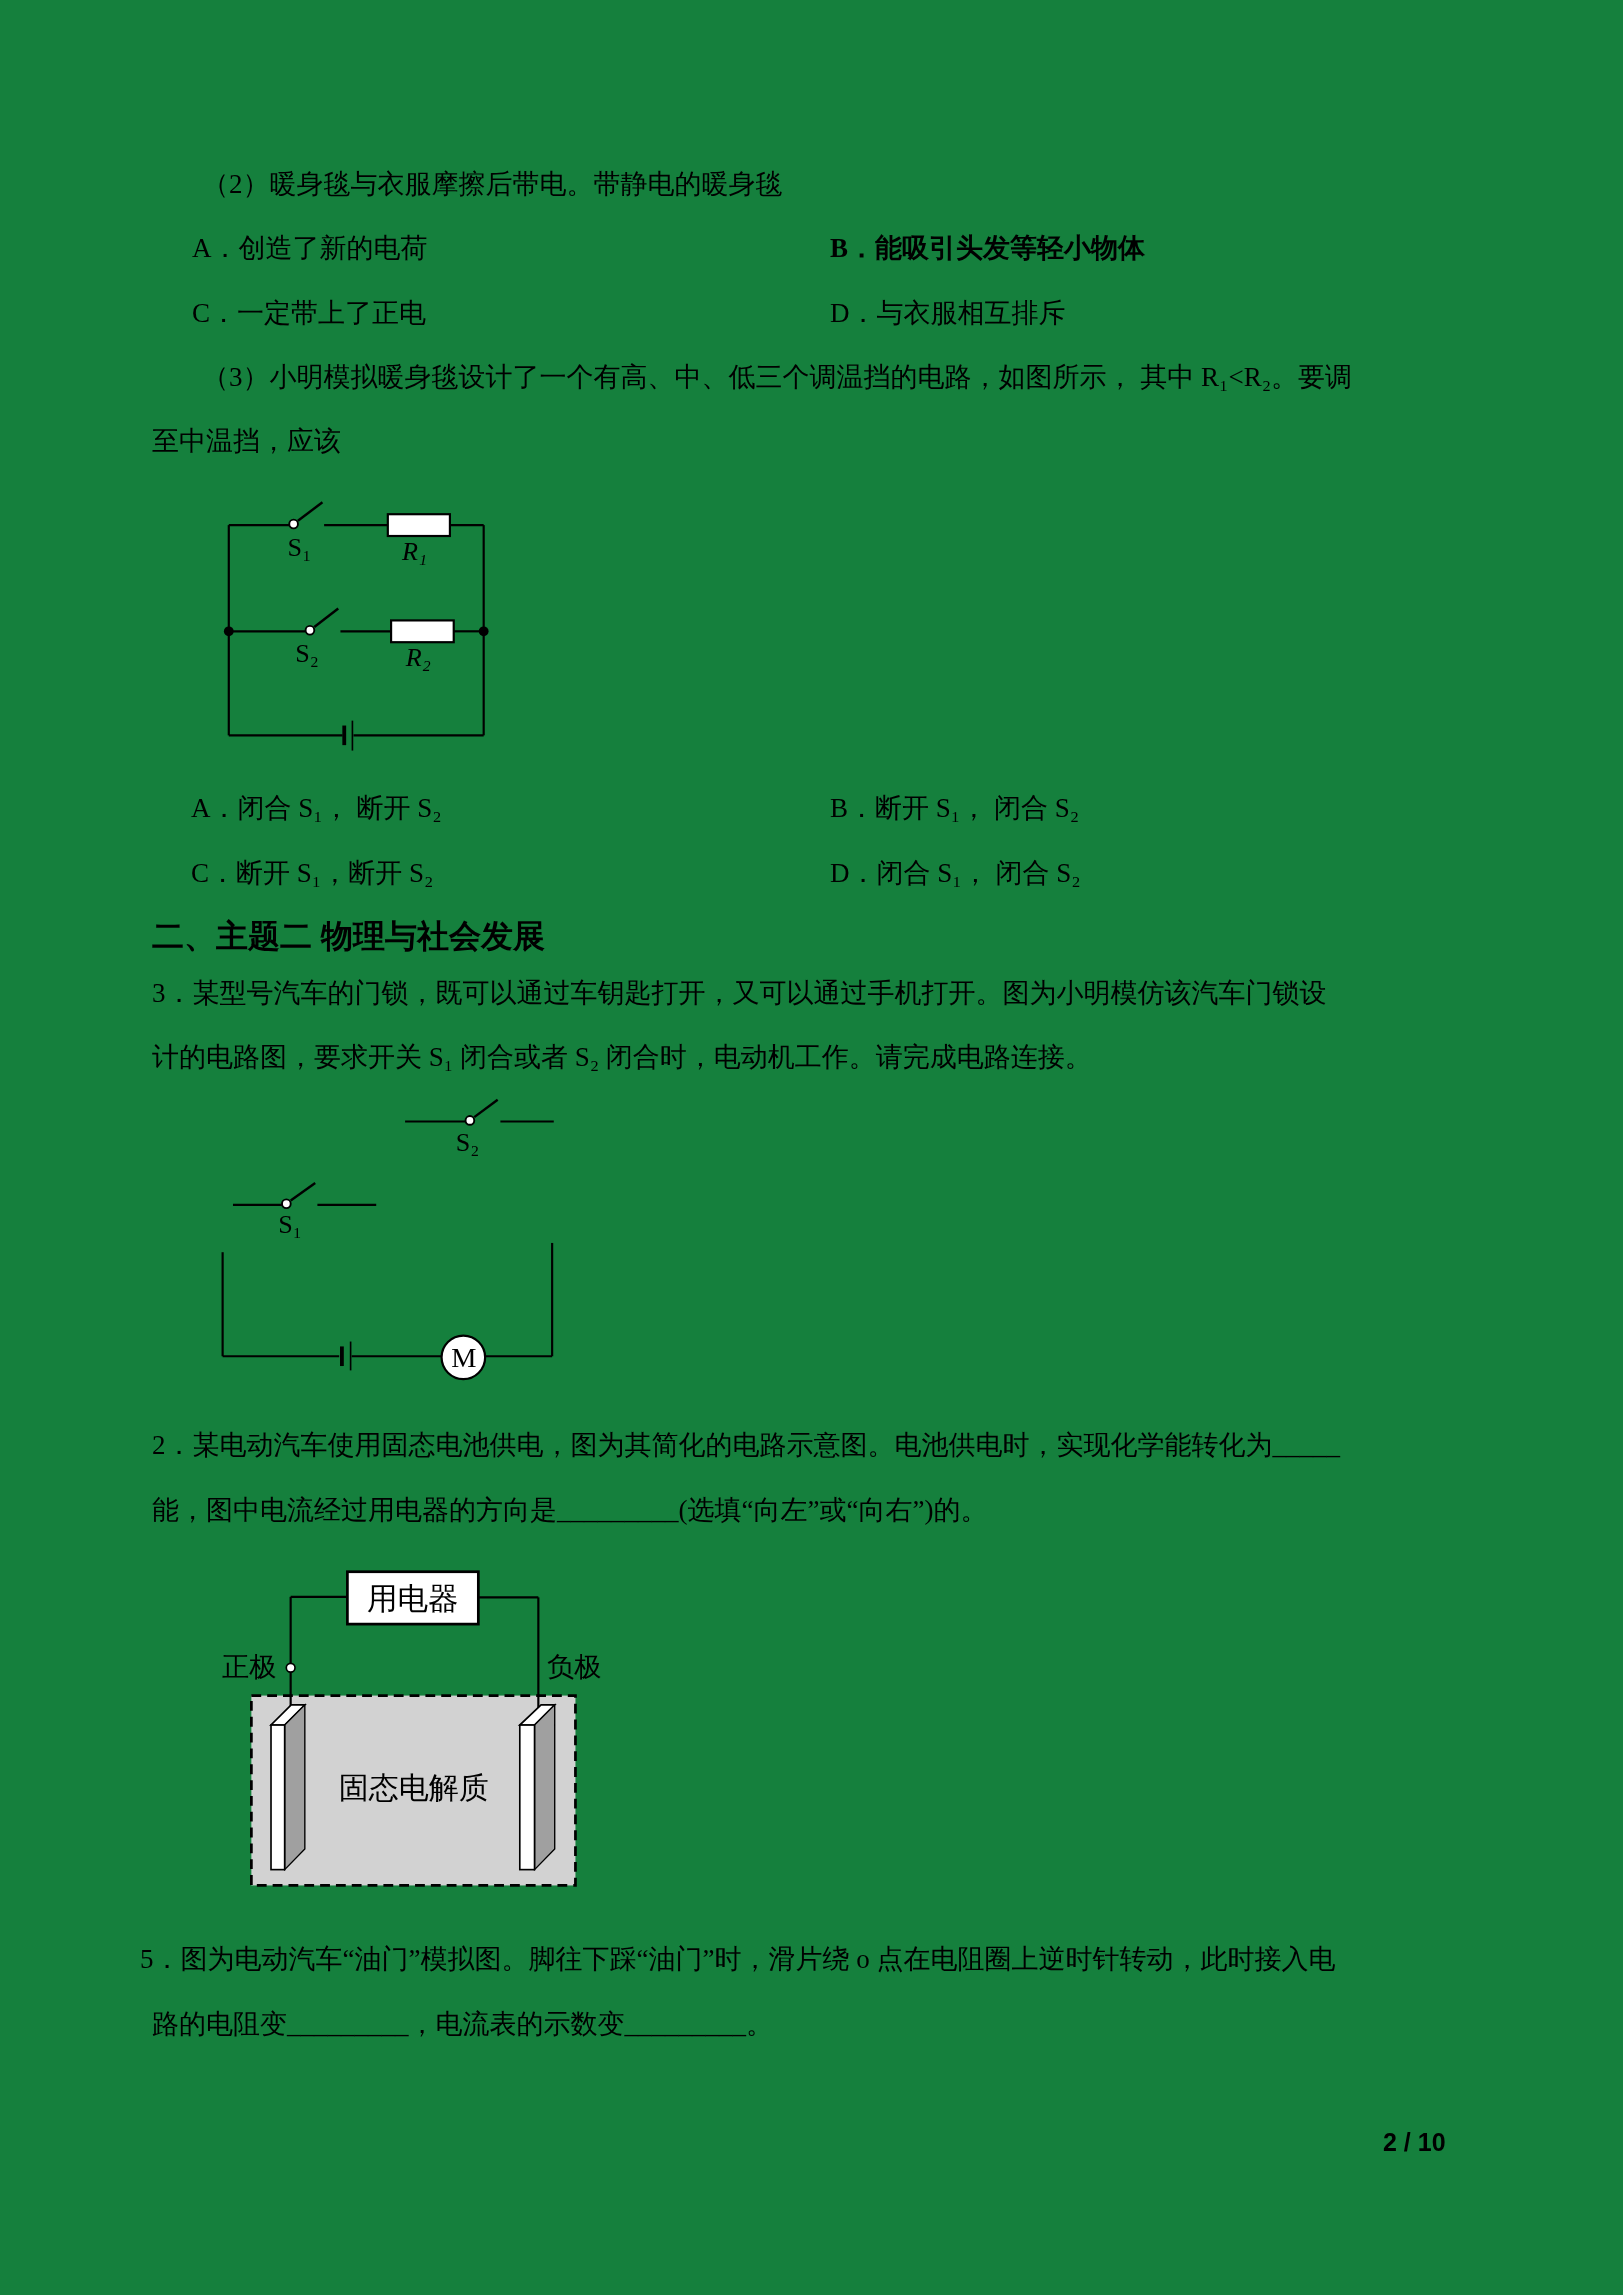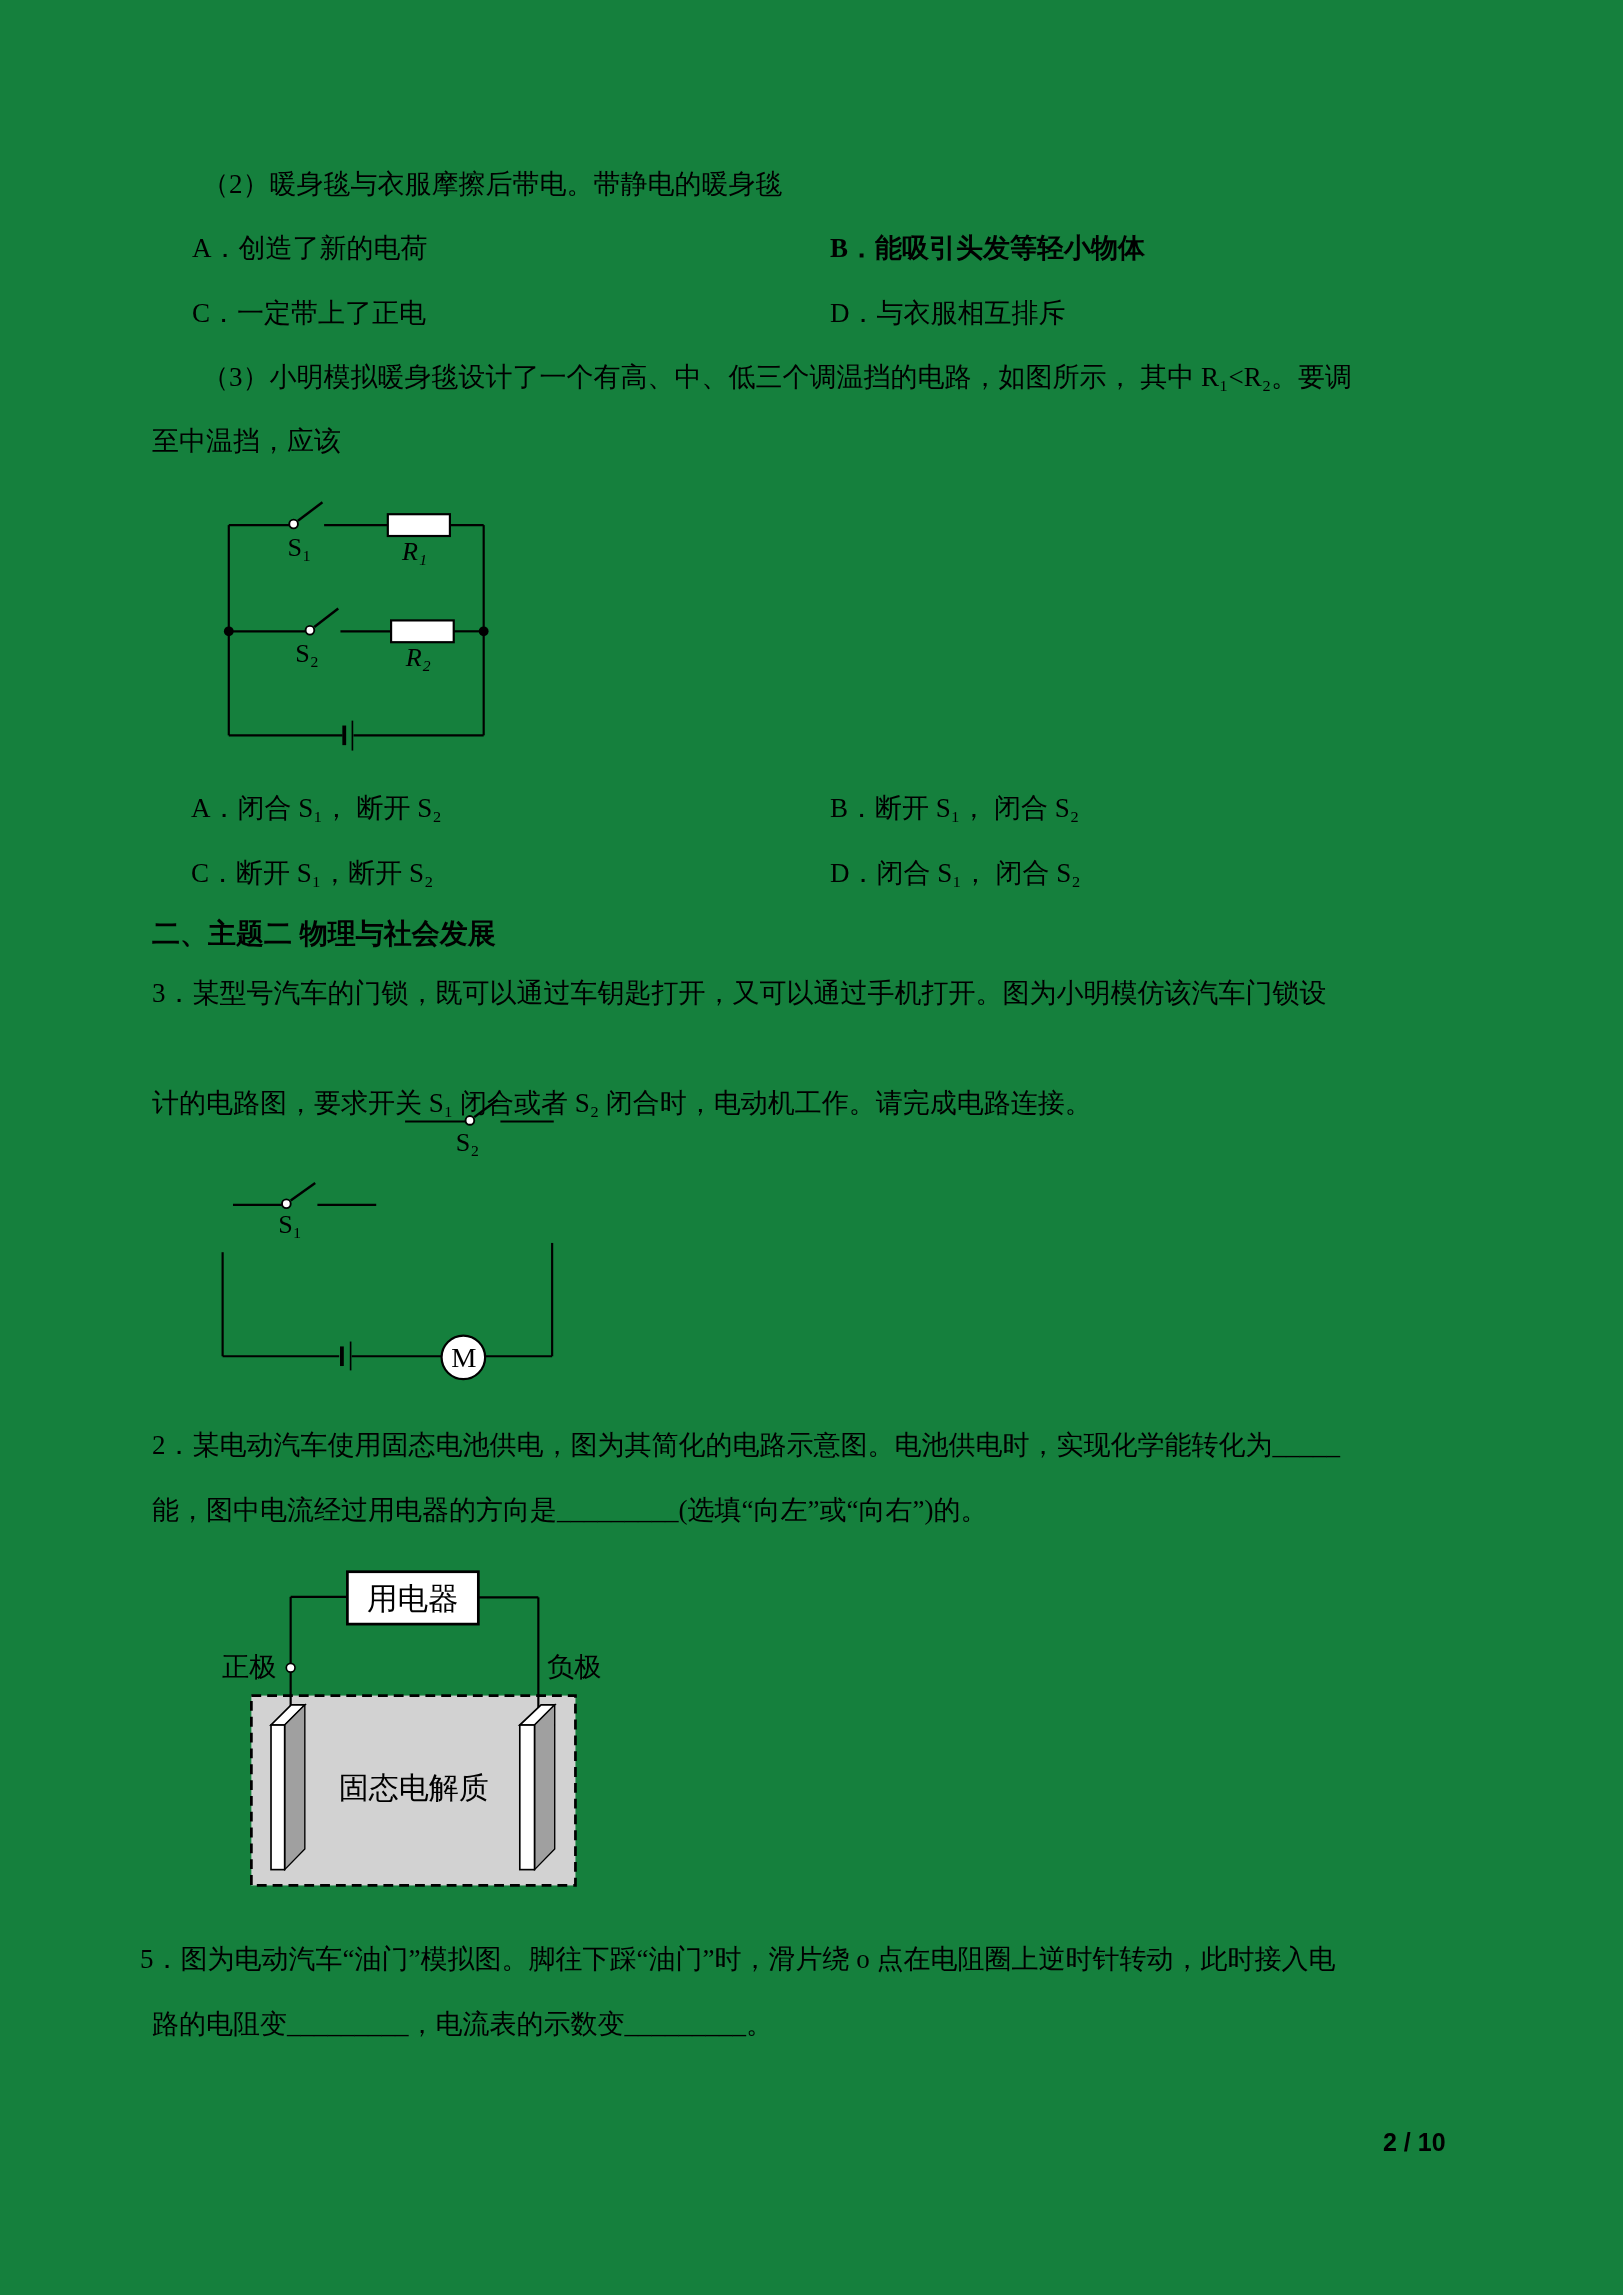--- a/index.html
+++ b/index.html
@@ -14,21 +14,21 @@
     position: absolute;
     white-space: nowrap;
     font-family: "Liberation Serif", "DejaVu Serif", serif;
     font-size: 27px;
     line-height: 1.15;
     color: #000000;
   }
   .section-title {
     font-family: "Liberation Sans", "DejaVu Sans", sans-serif;
     font-weight: bold;
-    font-size: 28px;
+    font-size: 32px;
   }
   .pagenum {
     position: absolute;
     font-family: "Liberation Sans", "DejaVu Sans", sans-serif;
     font-weight: bold;
     font-size: 25px;
     color: #000000;
   }
   svg { position: absolute; overflow: visible; }
   .wire { stroke: #000; stroke-width: 4; fill: none; stroke-linecap: butt; }
@@ -98,21 +98,21 @@
   </svg>
 
   <div class="line" style="left:191px; top:793px;">A．闭合 S₁， 断开 S₂</div>
   <div class="line" style="left:830px; top:793px;">B．断开 S₁， 闭合 S₂</div>
   <div class="line" style="left:191px; top:858px;">C．断开 S₁，断开 S₂</div>
   <div class="line" style="left:830px; top:858px;">D．闭合 S₁， 闭合 S₂</div>
 
   <div class="line section-title" style="left:152px; top:918px;">二、主题二 物理与社会发展</div>
 
   <div class="line" style="left:152px; top:978px;">3．某型号汽车的门锁，既可以通过车钥匙打开，又可以通过手机打开。图为小明模仿该汽车门锁设</div>
-  <div class="line" style="left:152px; top:1088px;">计的电路图，要求开关 S₁ 闭合或者 S₂ 闭合时，电动机工作。请完成电路连接。</div>
+  <div class="line" style="left:152px; top:1042px;">计的电路图，要求开关 S₁ 闭合或者 S₂ 闭合时，电动机工作。请完成电路连接。</div>
 
   <svg style="left:207px; top:1085px;" width="382" height="305" viewBox="380 1990 700 560">
 
     <line class="wire" x1="743" y1="2057" x2="854" y2="2057"></line>
     <circle class="sw-circle" cx="862" cy="2055" r="8"></circle>
     <line class="sw-arm" x1="870" y1="2049" x2="913" y2="2017"></line>
     <line class="wire" x1="918" y1="2057" x2="1016" y2="2057"></line>
     <text class="lbl-serif" x="836" y="2112">S₂</text>
 
     <line class="wire" x1="427" y1="2210" x2="517" y2="2210"></line>

